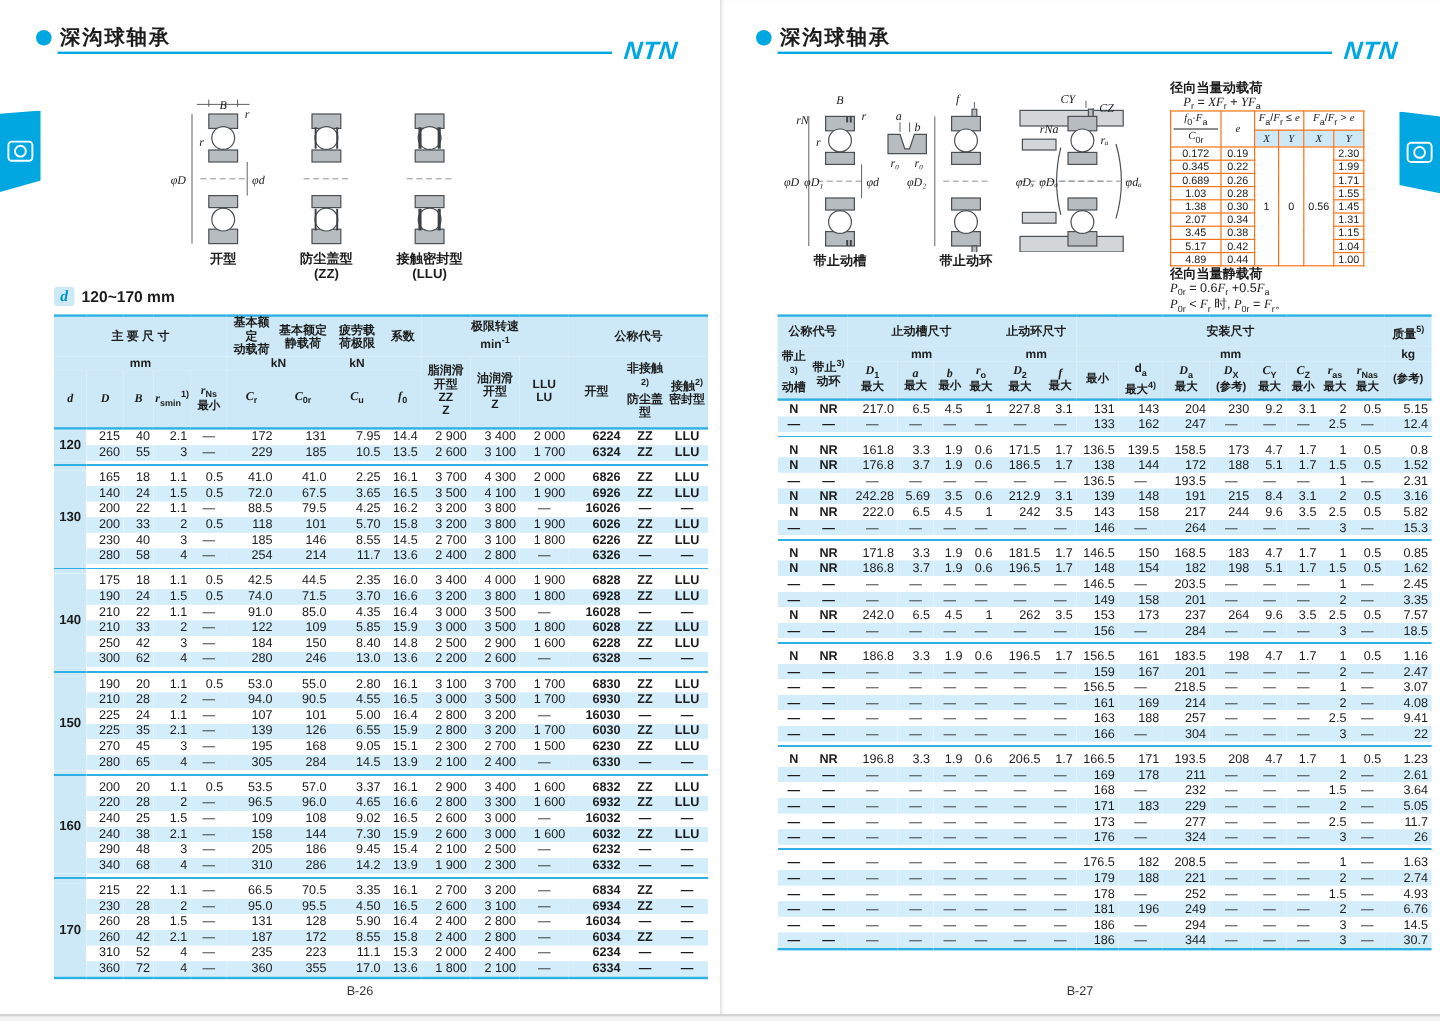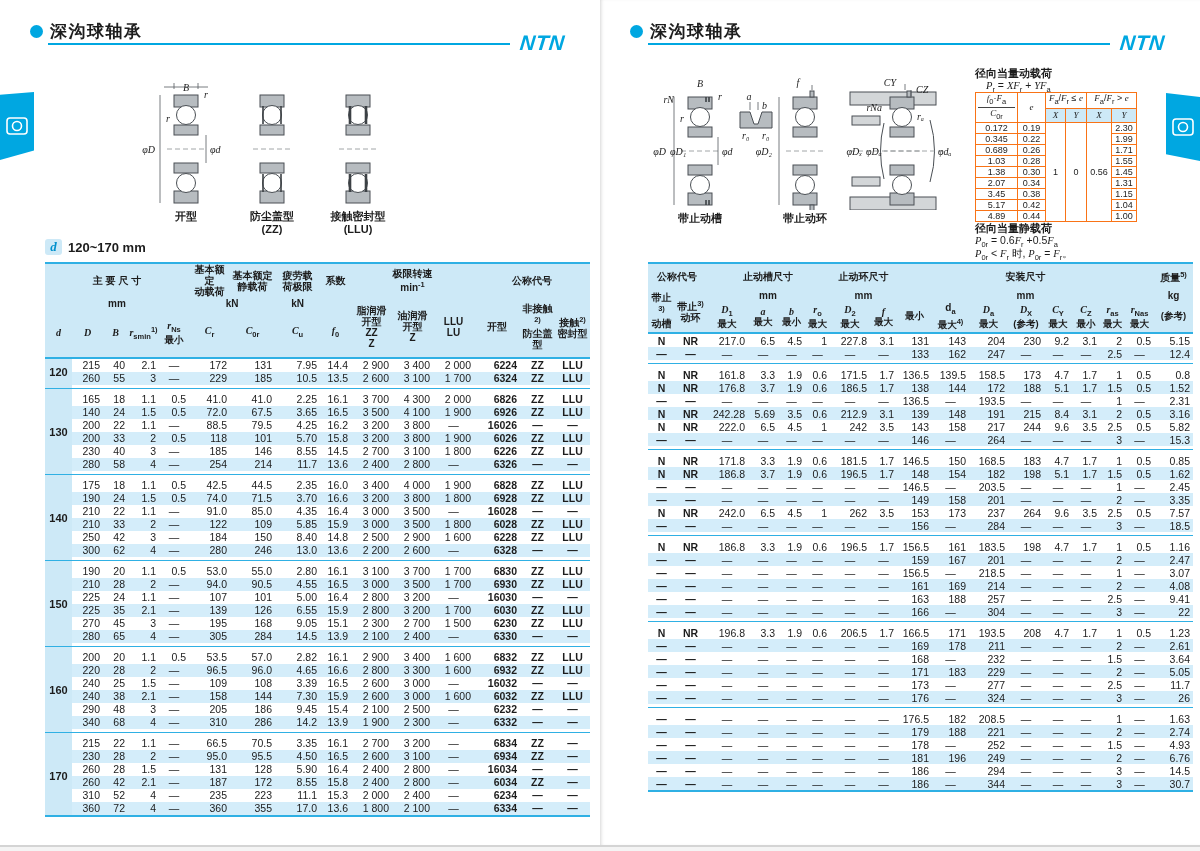--- a/index.html
+++ b/index.html
@@ -570,21 +570,21 @@
           <td colspan="14"></td>
         </tr>
         <tr>
           <td class="dcol" rowspan="6">160</td>
           <td class="r">200</td>
           <td class="r">20</td>
           <td class="r">1.1</td>
           <td class="r">0.5</td>
           <td class="r">53.5</td>
           <td class="r">57.0</td>
-          <td class="r">2.82</td>
+          <td class="r">3.37</td>
           <td class="r">16.1</td>
           <td class="r">2 900</td>
           <td class="r">3 400</td>
           <td class="r">1 600</td>
           <td class="r b">6832</td>
           <td class="c b">ZZ</td>
           <td class="c b">LLU</td>
         </tr>
         <tr class="alt">
           <td class="r">220</td>
@@ -602,21 +602,21 @@
           <td class="c b">ZZ</td>
           <td class="c b">LLU</td>
         </tr>
         <tr>
           <td class="r">240</td>
           <td class="r">25</td>
           <td class="r">1.5</td>
           <td class="c">—</td>
           <td class="r">109</td>
           <td class="r">108</td>
-          <td class="r">3.39</td>
+          <td class="r">9.02</td>
           <td class="r">16.5</td>
           <td class="r">2 600</td>
           <td class="r">3 000</td>
           <td class="c">—</td>
           <td class="r b">16032</td>
           <td class="c b">—</td>
           <td class="c b">—</td>
         </tr>
         <tr class="alt">
           <td class="r">240</td>
@@ -763,20 +763,21 @@
           <td class="r">1 800</td>
           <td class="r">2 100</td>
           <td class="c">—</td>
           <td class="r b">6334</td>
           <td class="c b">—</td>
           <td class="c b">—</td>
         </tr>
       </tbody>
   </table>
 
+  <div class="pageno">B-26</div>
 </div>
 
 <div class="page page-right">
   <div class="hdr">
     <span class="bullet"></span>
     <h1 class="ptitle">深沟球轴承</h1>
   </div>
   <div class="rule"></div>
   <div class="ntn">NTN</div>
 
@@ -1613,15 +1614,16 @@
           <td class="c">—</td>
           <td class="c">—</td>
           <td class="c">—</td>
           <td class="r">3</td>
           <td class="c">—</td>
           <td class="r">30.7</td>
         </tr>
       </tbody>
   </table>
 
+  <div class="pageno">B-27</div>
 </div>
 
 <div class="spread-edge"></div>
 
 </body></html>

